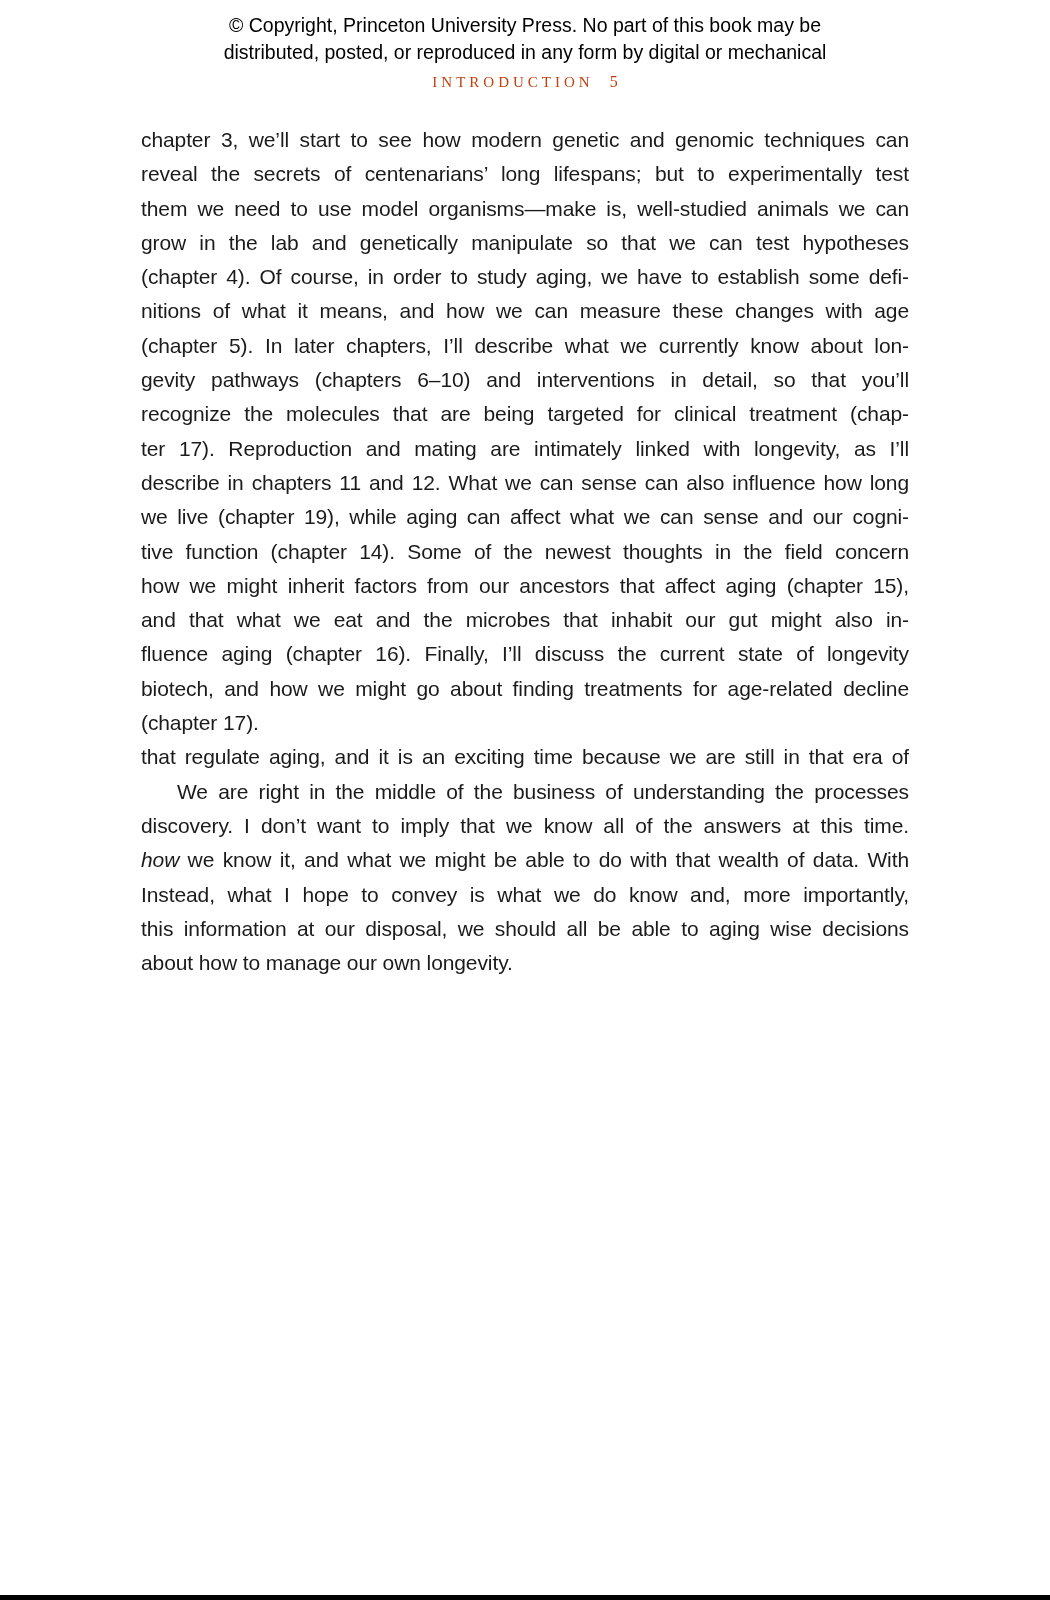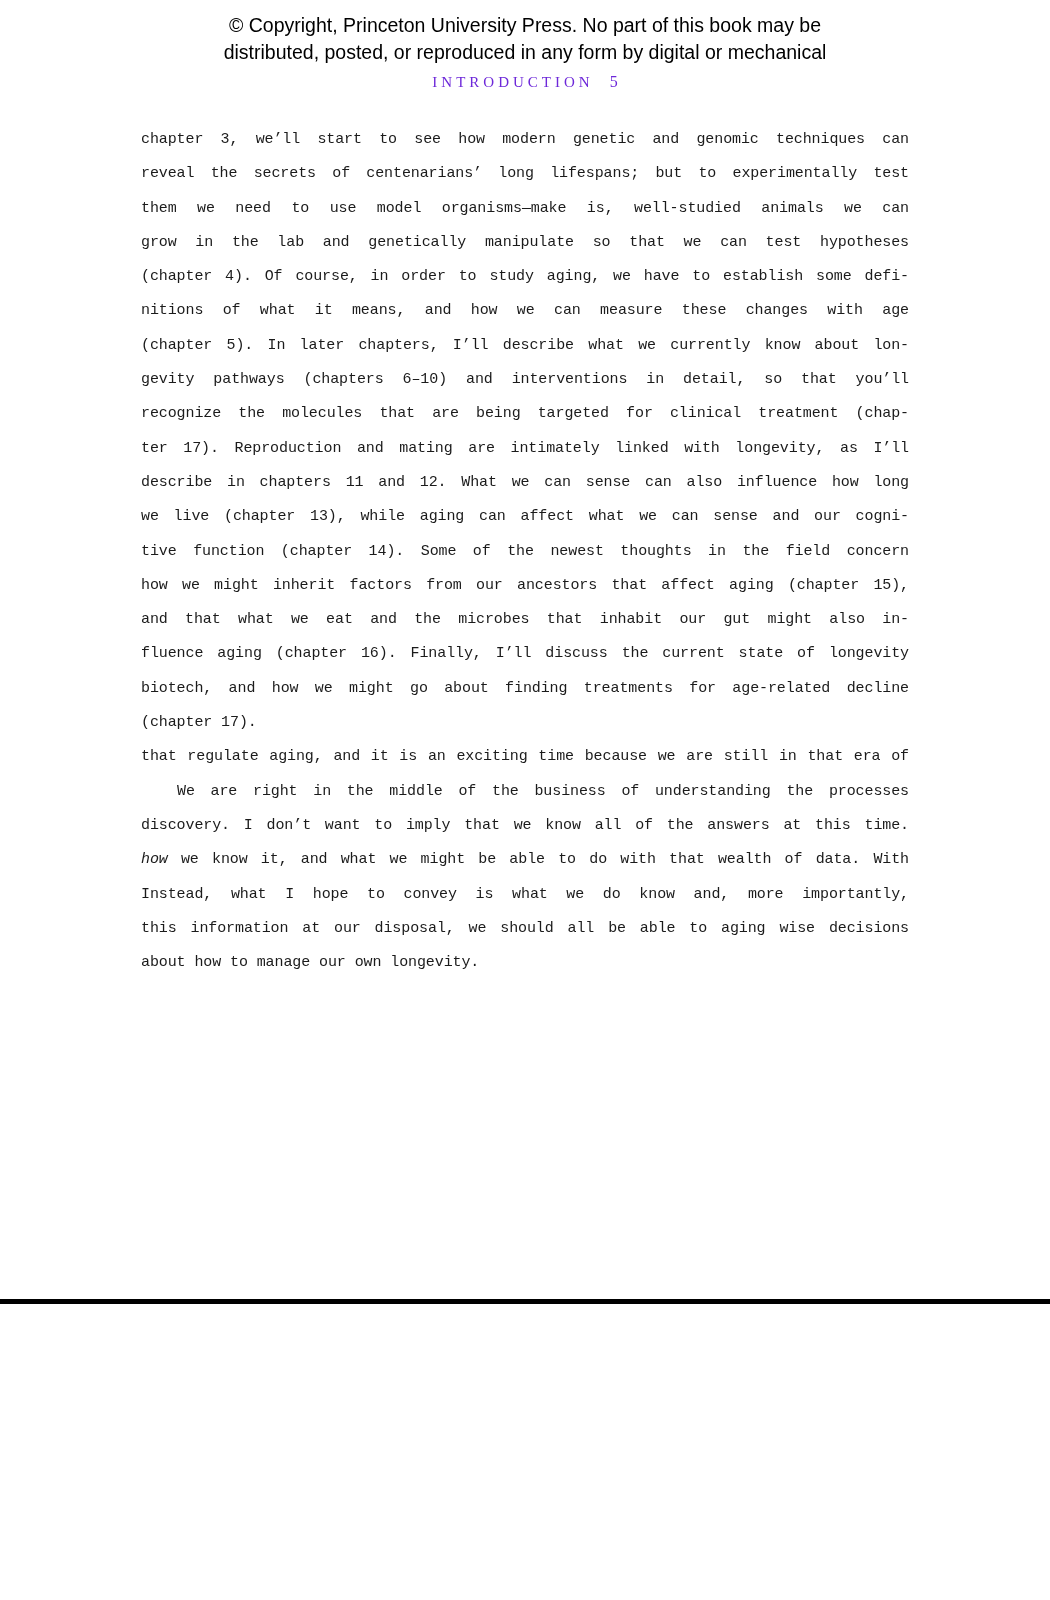--- a/index.html
+++ b/index.html
@@ -5,53 +5,53 @@
   * { margin: 0; padding: 0; box-sizing: border-box; }
   html, body { background: #ffffff; }
   body {
     width: 1050px;
     height: 1600px;
     position: relative;
     font-family: "Liberation Serif", serif;
     color: #1b1b1b;
     overflow: hidden;
   }
-  .page { position: relative; width: 1050px; height: 1304px; background: #ffffff; }
+  .page { position: relative; width: 1050px; height: 1600px; background: #ffffff; }
 
   
   .copyright-notice {
     padding-top: 12px;
     text-align: center;
     font-family: "Liberation Sans", sans-serif;
     font-size: 19.5px;
     line-height: 27px;
     color: #000000;
   }
 
   
   .running-head {
     margin-top: 7px;
     text-align: center;
     font-family: "Liberation Serif", serif;
     font-size: 15px;
     letter-spacing: 4px;
-    color: #6d28d9;
+    color: #c2410c;
   }
   .running-head .page-number {
     margin-left: 16px;
     letter-spacing: 0;
     font-size: 16px;
   }
 
   
   .body-text {
     width: 768px;
     margin: 32px auto 0 auto;
-    font-family: Liberation Mono, monospace;
-    font-size: 15px;
+    font-family: Liberation Sans, sans-serif;
+    font-size: 21px;
     line-height: 34.3px;
     letter-spacing: -0.1px;
     color: #1b1b1b;
   }
   .body-line {
     text-align: justify;
     text-align-last: justify;
     height: 34.3px;
     overflow: hidden;
   }
@@ -104,21 +104,21 @@
       <div class="body-line"><span>reveal the secrets of centenarians’ long lifespans; but to experimentally test</span></div>
       <div class="body-line"><span>them we need to use model organisms—make is, well-studied animals we can</span></div>
       <div class="body-line"><span>grow in the lab and genetically manipulate so that we can test hypotheses</span></div>
       <div class="body-line"><span>(chapter 4). Of course, in order to study aging, we have to establish some defi-</span></div>
       <div class="body-line"><span>nitions of what it means, and how we can measure these changes with age</span></div>
       <div class="body-line"><span>(chapter 5). In later chapters, I’ll describe what we currently know about lon-</span></div>
       <div class="body-line"><span>gevity pathways (chapters 6–10) and interventions in detail, so that you’ll</span></div>
       <div class="body-line"><span>recognize the molecules that are being targeted for clinical treatment (chap-</span></div>
       <div class="body-line"><span>ter 17). Reproduction and mating are intimately linked with longevity, as I’ll</span></div>
       <div class="body-line"><span>describe in chapters 11 and 12. What we can sense can also influence how long</span></div>
-      <div class="body-line"><span>we live (chapter 13), while aging can affect what we can sense and our cogni-</span></div>
+      <div class="body-line"><span>we live (chapter 19), while aging can affect what we can sense and our cogni-</span></div>
       <div class="body-line"><span>tive function (chapter 14). Some of the newest thoughts in the field concern</span></div>
       <div class="body-line"><span>how we might inherit factors from our ancestors that affect aging (chapter 15),</span></div>
       <div class="body-line"><span>and that what we eat and the microbes that inhabit our gut might also in-</span></div>
       <div class="body-line"><span>fluence aging (chapter 16). Finally, I’ll discuss the current state of longevity</span></div>
       <div class="body-line"><span>biotech, and how we might go about finding treatments for age-related decline</span></div>
       <div class="body-line para-last"><span>(chapter 17).</span></div>
       <div class="body-line"><span>that regulate aging, and it is an exciting time because we are still in that era of</span></div>
       <div class="body-line indent"><span>We are right in the middle of the business of understanding the processes</span></div>
       <div class="body-line"><span>discovery. I don’t want to imply that we know all of the answers at this time.</span></div>
       <div class="body-line"><span class="italic">how</span><span> we know it, and what we might be able to do with that wealth of data. With</span></div>

